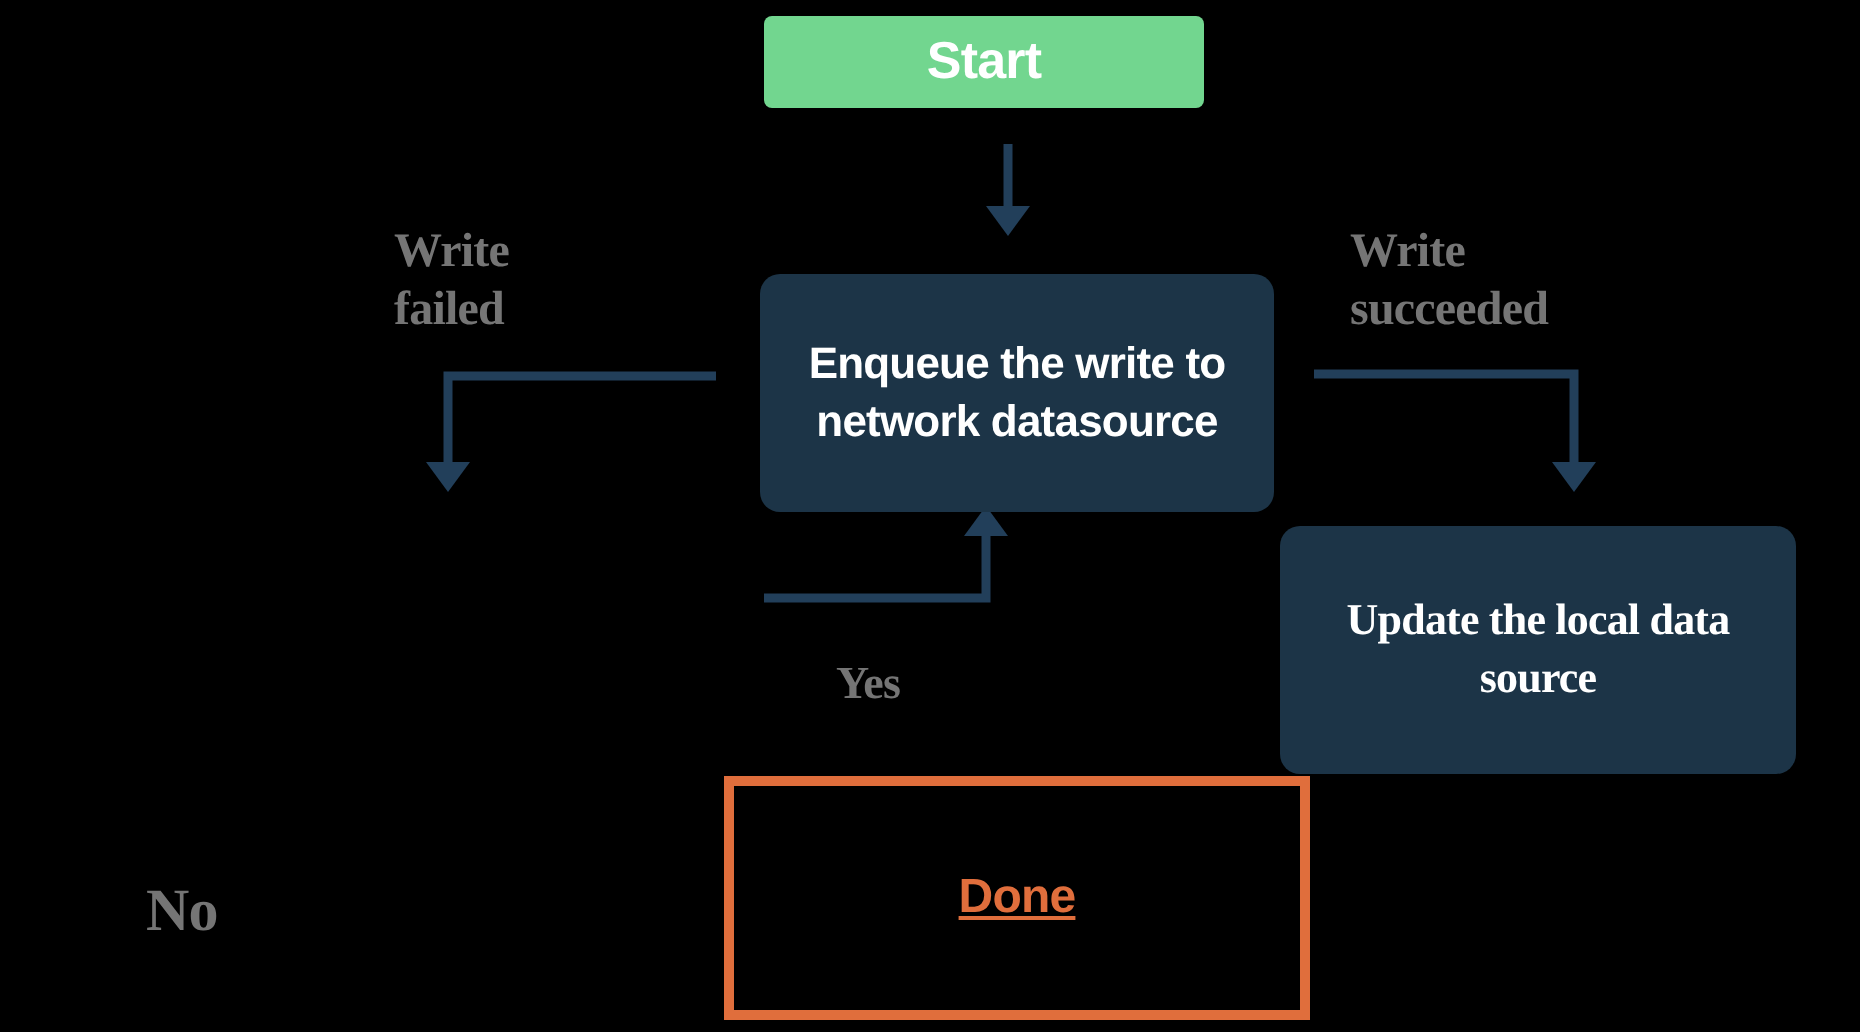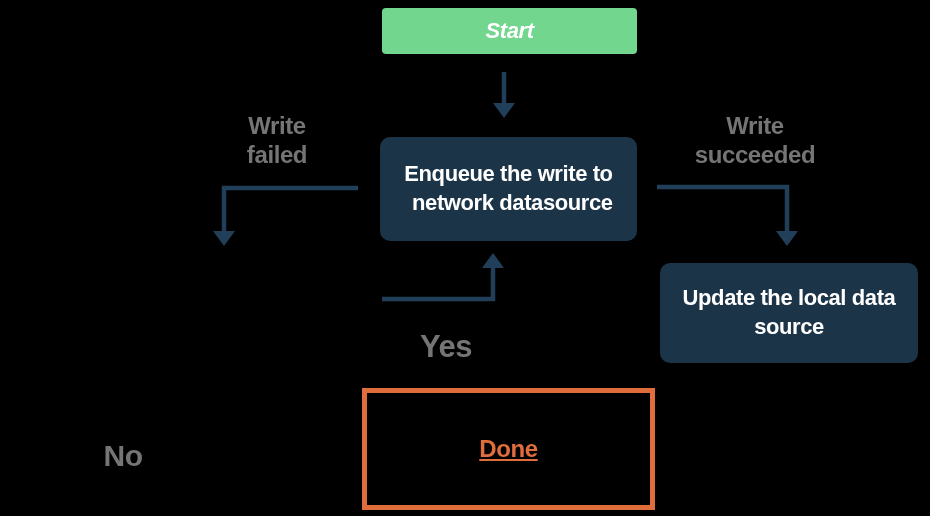--- a/index.html
+++ b/index.html
@@ -35,55 +35,54 @@
     justify-content: center;
     text-align: center;
     font-weight: bold;
     letter-spacing: -0.4px;
     color: var(--node-text, #fff);
     white-space: pre-line;
     box-sizing: border-box;
     line-height: 1.3;
   }
   .node-start {
-    left: 382px; top: 8px; width: 255px; height: 46px;
+    left: 382px; top: 8px; width: 220px; height: 46px;
     background: var(--start-fill, #72D68F);
     border-radius: 4px;
-    font-size: 22px;
-    font-style: italic;
+    font-size: 26px;
   }
   .node-navy {
     background: var(--node-fill, #1C3447);
     border-radius: 10px;
     font-size: 22px;
   }
-  .node-enqueue { left: 380px; top: 137px; width: 257px; height: 104px; text-align: right; }
+  .node-enqueue { left: 380px; top: 137px; width: 257px; height: 119px; }
   .node-should-retry { left: 103px; top: 263px; width: 255px; height: 100px; }
-  .node-update-local { left: 660px; top: 263px; width: 258px; height: 100px; }
+  .node-update-local { left: 640px; top: 263px; width: 258px; height: 124px; font-family: Liberation Serif, serif; }
   .node-done {
     left: 362px; top: 388px; width: 293px; height: 122px;
     background: transparent;
     border: 5px solid var(--done-accent, #E06E3C);
     color: var(--done-accent, #E06E3C);
     font-size: 24px;
     text-decoration: underline;
   }
   .edge-label {
     position: absolute;
     font-weight: bold;
     letter-spacing: -0.4px;
     color: var(--edge-label, #757575);
-    text-align: center;
     white-space: pre-line;
     line-height: 1.2;
     font-size: 24px;
+    font-family: Liberation Serif, serif;
   }
   .label-write-failed   { left: 197px; top: 112px; width: 160px; }
   .label-write-succeeded{ left: 675px; top: 112px; width: 160px; }
-  .label-yes { left: 396px; top: 328px; width: 100px; font-size: 31px; }
+  .label-yes { left: 418px; top: 328px; width: 100px; font-size: 23px; }
   .label-no  { left:  73px; top: 438px; width: 100px; font-size: 30px; }
 </style>
 </head>
 <body>
 
 <div class="canvas">
 
   <svg class="connectors" viewBox="0 0 930 516" xmlns="http://www.w3.org/2000/svg">
     <g>
       <path class="line" d="M504 72 L504 105"></path>

